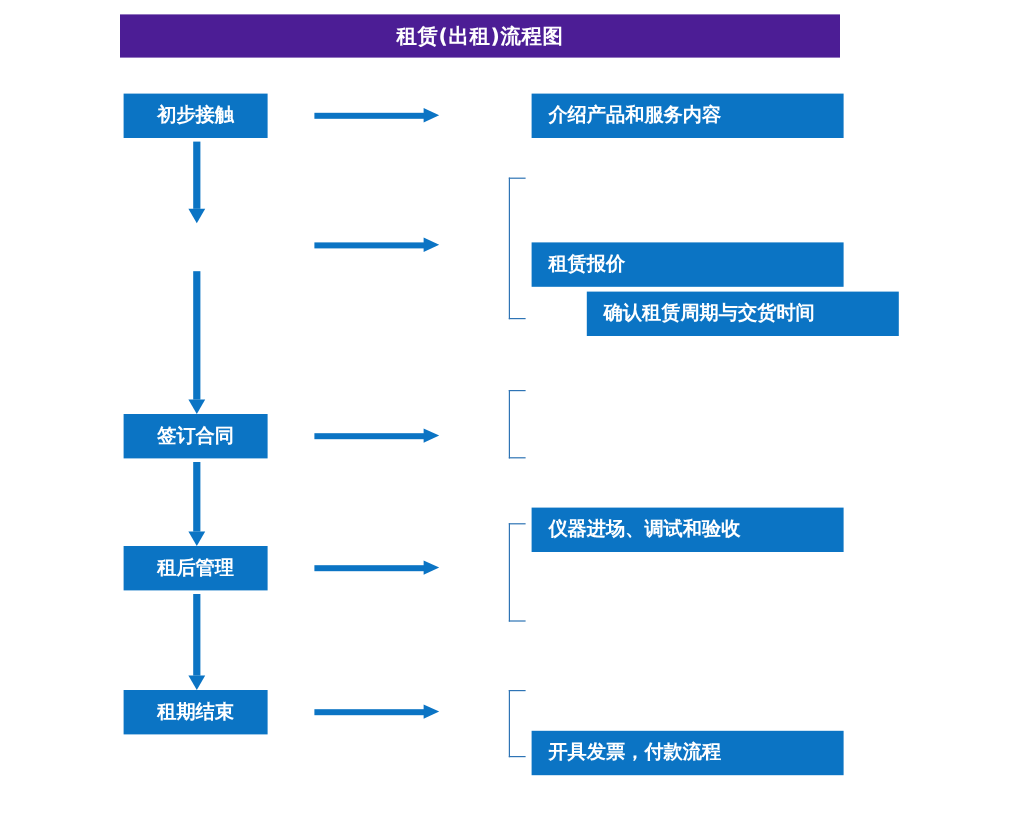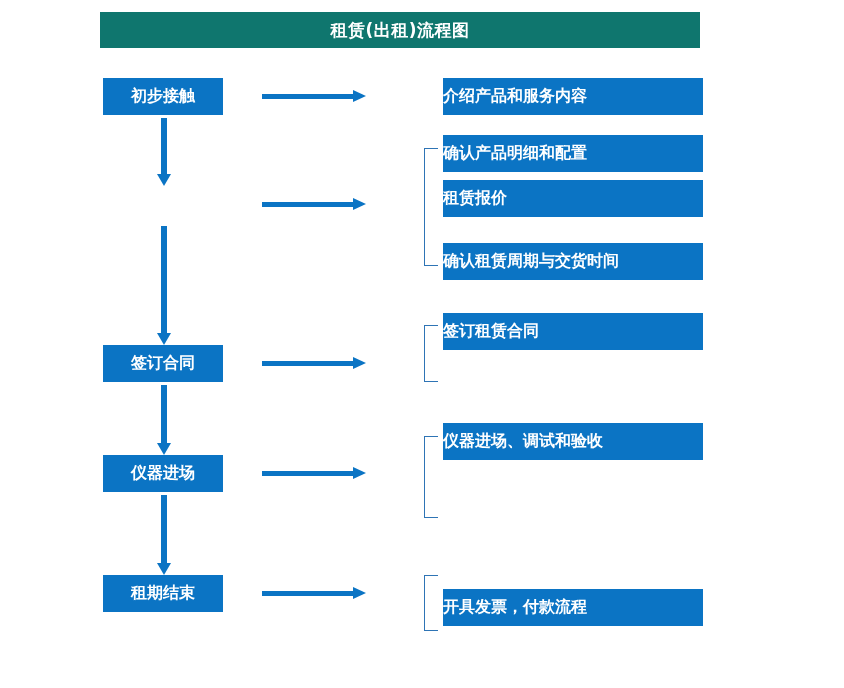--- a/index.html
+++ b/index.html
@@ -16,21 +16,21 @@
     height: 688px;
     background: #ffffff;
     overflow: hidden;
   }
   .title-bar {
     position: absolute;
     left: 100px;
     top: 12px;
     width: 600px;
     height: 36px;
-    background: #0f766e;
+    background: #4c1d95;
     color: #ffffff;
     font-weight: bold;
     font-size: 17px;
     display: flex;
     align-items: center;
     justify-content: center;
     letter-spacing: 0.5px;
   }
   .box {
     position: absolute;
@@ -47,20 +47,21 @@
     height: 37px;
     font-size: 16px;
     justify-content: center;
   }
   .box-right {
     left: 443px;
     width: 260px;
     height: 37px;
     font-size: 16px;
     justify-content: flex-start;
+    padding-left: 14px;
   }
   
   .h-arrow {
     position: absolute;
     height: 12px;
     left: 262px;
     width: 104px;
   }
   .h-arrow .shaft {
     position: absolute;
@@ -116,21 +117,21 @@
 </style>
 </head>
 <body>
 
 <div id="canvas">
 
   <div class="title-bar">租赁(出租)流程图</div>
 
   <div class="box box-left" style="top:78px;">初步接触</div>
   <div class="box box-left" style="top:345px;">签订合同</div>
-  <div class="box box-left" style="top:455px;">仪器进场</div>
+  <div class="box box-left" style="top:455px;">租后管理</div>
   <div class="box box-left" style="top:575px;">租期结束</div>
 
   <div class="v-arrow" style="top:118px; height:68px;">
     <div class="shaft" style="height:56px;"></div>
     <div class="head"></div>
   </div>
   <div class="v-arrow" style="top:226px; height:119px;">
     <div class="shaft" style="height:107px;"></div>
     <div class="head"></div>
   </div>
@@ -164,23 +165,21 @@
     <div class="head"></div>
   </div>
 
   <div class="bracket" style="top:148px; height:118px;"></div>
   <div class="bracket" style="top:325px; height:57px;"></div>
   <div class="bracket" style="top:436px; height:82px;"></div>
   <div class="bracket" style="top:575px; height:56px;"></div>
 
   <div class="box box-right" style="top:78px;">介绍产品和服务内容</div>
 
-  <div class="box box-right" style="top:135px;">确认产品明细和配置</div>
-  <div class="box box-right" style="top:180px;">租赁报价</div>
-  <div class="box box-right" style="top:243px;">确认租赁周期与交货时间</div>
+  <div class="box box-right" style="top:202px;">租赁报价</div>
+  <div class="box box-right" style="top:243px;margin-left:46px;">确认租赁周期与交货时间</div>
 
-  <div class="box box-right" style="top:313px;">签订租赁合同</div>
 
   <div class="box box-right" style="top:423px;">仪器进场、调试和验收</div>
 
-  <div class="box box-right" style="top:589px;">开具发票，付款流程</div>
+  <div class="box box-right" style="top:609px;">开具发票，付款流程</div>
 
 </div>
 
 </body></html>

